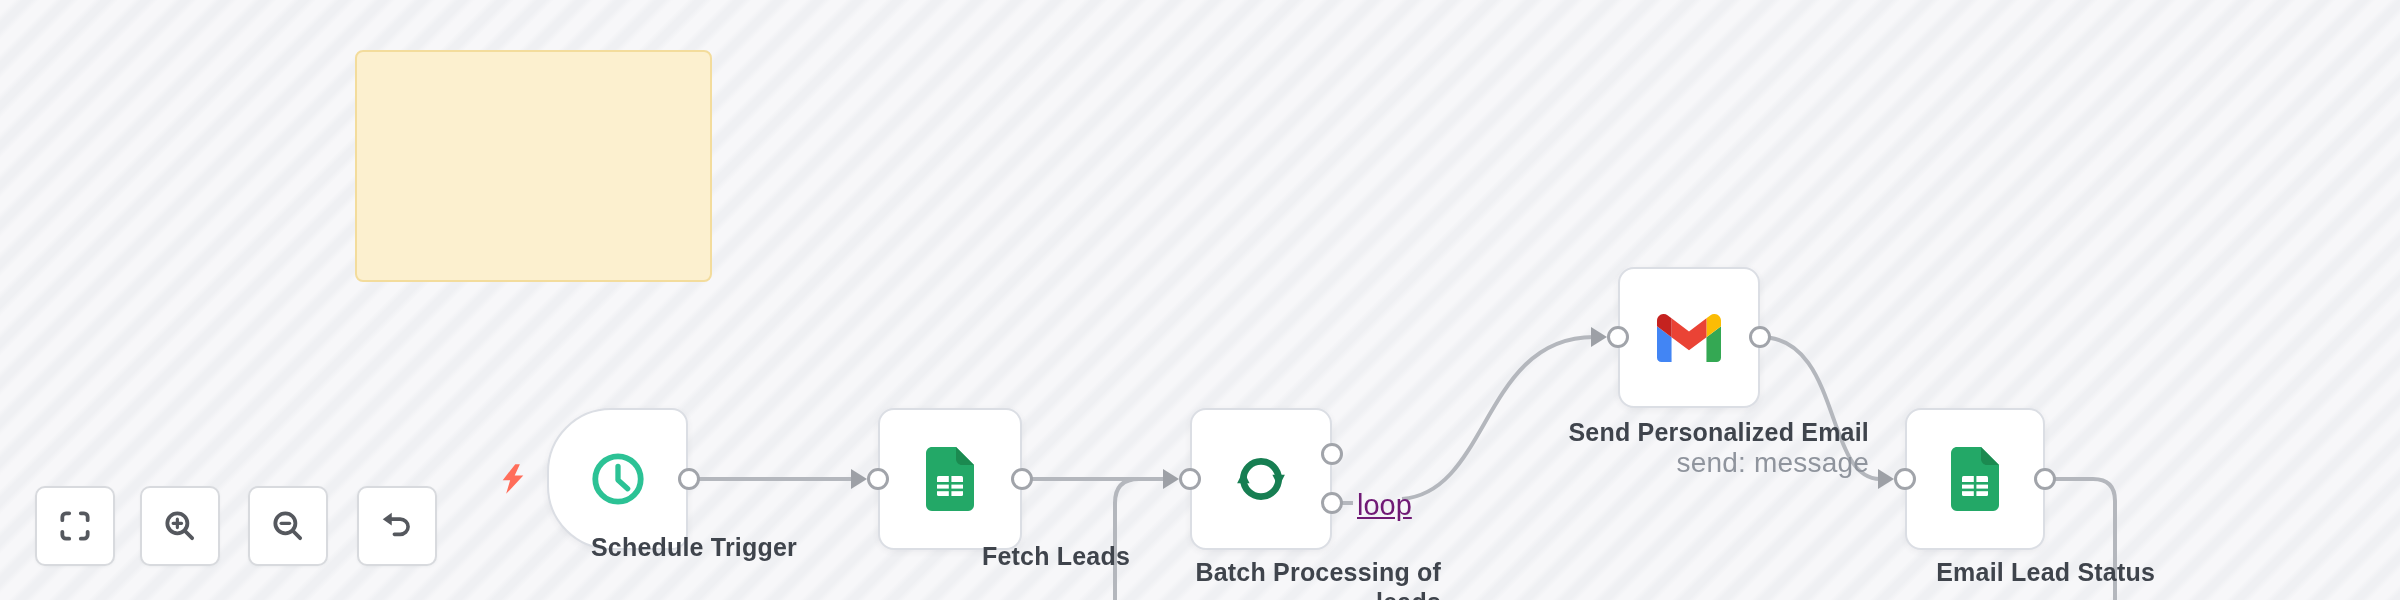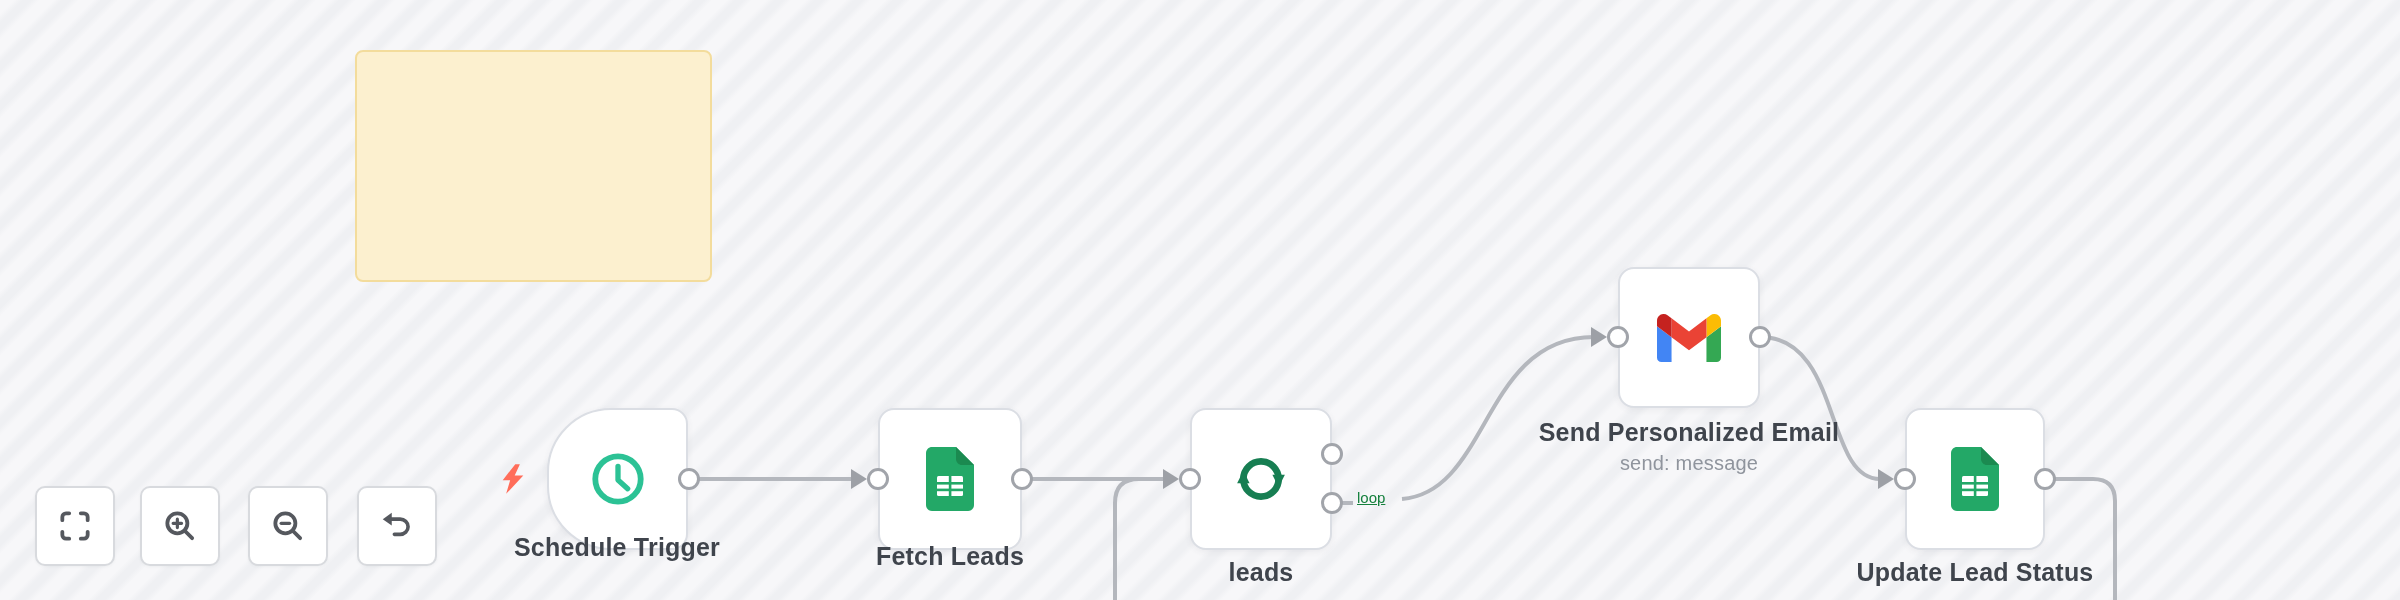--- a/index.html
+++ b/index.html
@@ -25,25 +25,25 @@
     position:absolute;background:#ffffff;border:2px solid #dbdee4;border-radius:16px;
     box-sizing:border-box;display:flex;align-items:center;justify-content:center;
     box-shadow:0 2px 6px rgba(64,72,88,.07);z-index:2;
   }
   .node.trigger{border-radius:64px 16px 16px 64px;}
   .port{
     position:absolute;width:16px;height:16px;background:#fff;
     border:3.5px solid #a1a4aa;border-radius:50%;box-sizing:content-box;z-index:4;
   }
   .nlabel{
-    position:absolute;width:360px;text-align:center;font-size:25px;font-weight:700;
+    position:absolute;width:360px;text-align:right;font-size:25px;font-weight:700;
     color:#3f444c;line-height:30px;z-index:2;letter-spacing:.2px;
   }
-  .nsub{font-size:20px;font-weight:400;color:#8f949d;line-height:26px;margin-top:3px;letter-spacing:.2px;}
-  .loop-tag{position:absolute;font-size:15px;font-weight:400;color:#15803d;z-index:2;text-decoration:underline;}
+  .nsub{font-size:28px;font-weight:400;color:#8f949d;line-height:26px;margin-top:3px;letter-spacing:.2px;}
+  .loop-tag{position:absolute;font-size:29px;font-weight:400;color:#701a75;z-index:2;text-decoration:underline;}
   .bolt{position:absolute;left:499px;top:463px;z-index:2;}
   .ctrl{
     position:absolute;width:80px;height:80px;background:#fff;border:2px solid #d8dade;
     border-radius:10px;display:flex;align-items:center;justify-content:center;
     box-sizing:border-box;box-shadow:0 1px 3px rgba(64,72,88,.05);z-index:5;cursor:pointer;
   }
   .ctrl svg{display:block;}
   .icn{stroke:#55585e;stroke-width:3.6;fill:none;stroke-linecap:round;stroke-linejoin:round;}
 </style>
 </head>
@@ -100,20 +100,21 @@
     <polygon points="38,23 50,23 44,35" fill="#177e52"></polygon>
     <path d="M 44 27 A 17 17 0 0 1 10 27" fill="none" stroke-width="6.5" stroke="#177e52"></path>
     <polygon points="4,31 16,31 10,19" fill="#177e52"></polygon>
   </svg>
 </div>
 <div class="port" style="left:1178.5px;top:467.5px;"></div>
 <div class="port" style="left:1320.5px;top:442.5px;"></div>
 <div class="port" style="left:1320.5px;top:491.5px;"></div>
 <div class="loop-tag" style="left:1357px;top:489px;">loop</div>
 <div class="nlabel" style="left:1081px;top:557px;">
+  <span style="display:block">Batch Processing of</span>
   <span style="display:block">leads</span>
 </div>
 
 <div class="node" style="left:1618px;top:267px;width:142px;height:141px;">
   <svg width="64" height="48" viewBox="52 42 88 66">
     <path d="M58 108h14V74L52 59v43c0 3.32 2.69 6 6 6z" fill="#4285f4"></path>
     <path d="M120 108h14c3.32 0 6-2.69 6-6V59l-20 15z" fill="#34a853"></path>
     <path d="M120 48v26l20-15v-8c0-7.42-8.47-11.65-14.4-7.2z" fill="#fbbc04"></path>
     <path d="M72 74V48l24 18 24-18v26L96 92z" fill="#ea4335"></path>
     <path d="M52 51v8l20 15V48l-5.6-4.2C60.46 39.35 52 43.58 52 51z" fill="#c5221f"></path>
@@ -131,21 +132,21 @@
     <path d="M0 6 C0 2.7 2.7 0 6 0 H30 L48 18 V58 C48 61.3 45.3 64 42 64 H6 C2.7 64 0 61.3 0 58 Z" fill="#23a867"></path>
     <path d="M30 0 L48 18 H36 C32.7 18 30 15.3 30 12 Z" fill="#1b8a50"></path>
     <rect x="11" y="29" width="26" height="20" rx="1.5" fill="#ffffff"></rect>
     <rect x="22.8" y="29" width="2.6" height="20" fill="#23a867"></rect>
     <rect x="11" y="35" width="26" height="2.6" fill="#23a867"></rect>
     <rect x="11" y="41.6" width="26" height="2.6" fill="#23a867"></rect>
   </svg>
 </div>
 <div class="port" style="left:1893.5px;top:467.5px;"></div>
 <div class="port" style="left:2033.5px;top:467.5px;"></div>
-<div class="nlabel" style="left:1795px;top:557px;">Update Lead Status</div>
+<div class="nlabel" style="left:1795px;top:557px;">Email Lead Status</div>
 
 <div class="ctrl" style="left:35px;top:486px;" aria-label="zoom-to-fit">
   <svg width="38" height="38" viewBox="0 0 36 36">
     <path class="icn" d="M12.5 6 H9.5 C7.6 6 6 7.6 6 9.5 V12.5"></path>
     <path class="icn" d="M23.5 6 h3 C28.4 6 30 7.6 30 9.5 V12.5"></path>
     <path class="icn" d="M30 23.5 v3 c0 1.9-1.6 3.5-3.5 3.5 H23.5"></path>
     <path class="icn" d="M6 23.5 v3 C6 28.4 7.6 30 9.5 30 H12.5"></path>
   </svg>
 </div>
 <div class="ctrl" style="left:140px;top:486px;" aria-label="zoom-in">

